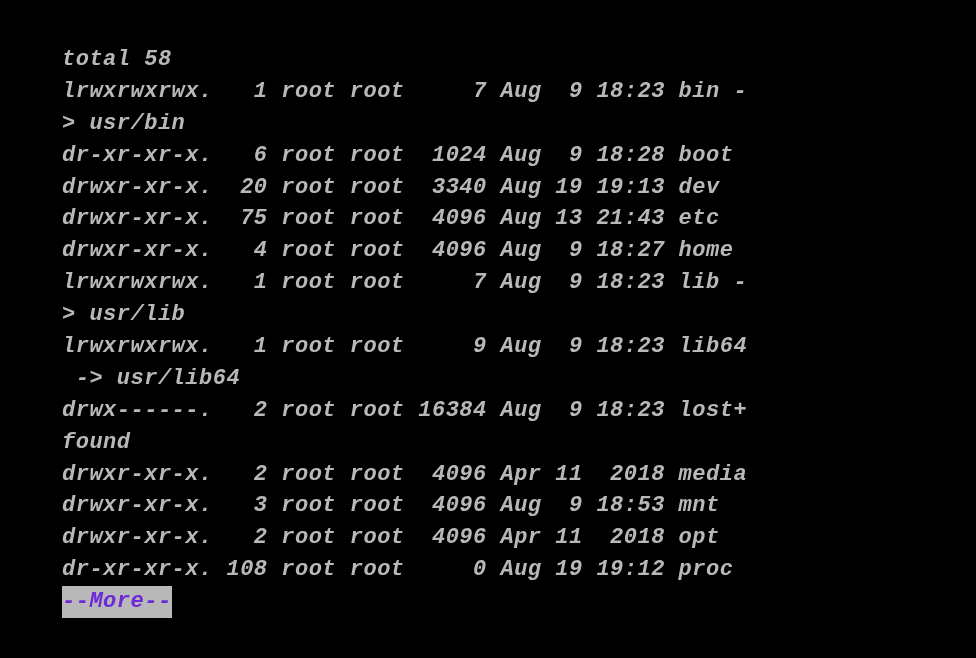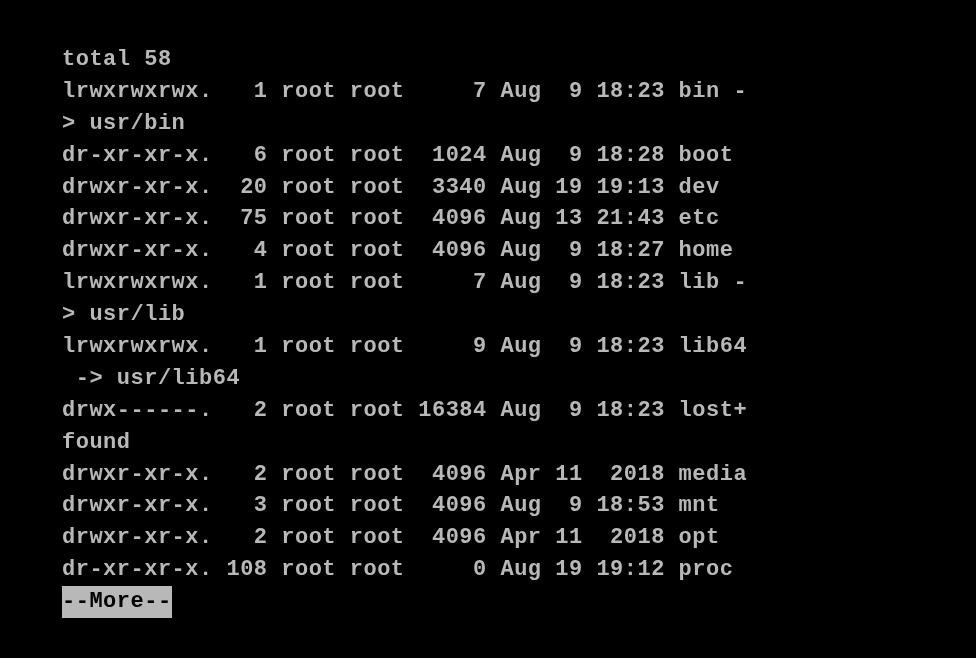--- a/index.html
+++ b/index.html
@@ -1,18 +1,19 @@
 <!DOCTYPE html>
 <html><head>
   <meta charset="utf-8">
   <style>
     * {
       margin: 0;
       padding: 0;
       box-sizing: border-box;
+      font-style: italic;
     }
     body {
       background: #000;
       width: 976px;
       height: 658px;
       overflow: hidden;
       font-family: "Courier New", monospace;
       font-size: 22px;
       font-weight: bold;
       color: #b8b8b8;
@@ -22,21 +23,21 @@
       letter-spacing: 0.5px;
     }
     pre {
       font-family: inherit;
       font-size: inherit;
       white-space: pre;
     }
     .more {
       display: inline-block;
       background: #b8b8b8;
-      color: #000000;
+      color: #6d28d9;
     }
   </style>
 </head>
 <body>
 
 
 
 <pre id="terminal-output">total 58
 lrwxrwxrwx.   1 root root     7 Aug  9 18:23 bin -
 &gt; usr/bin

